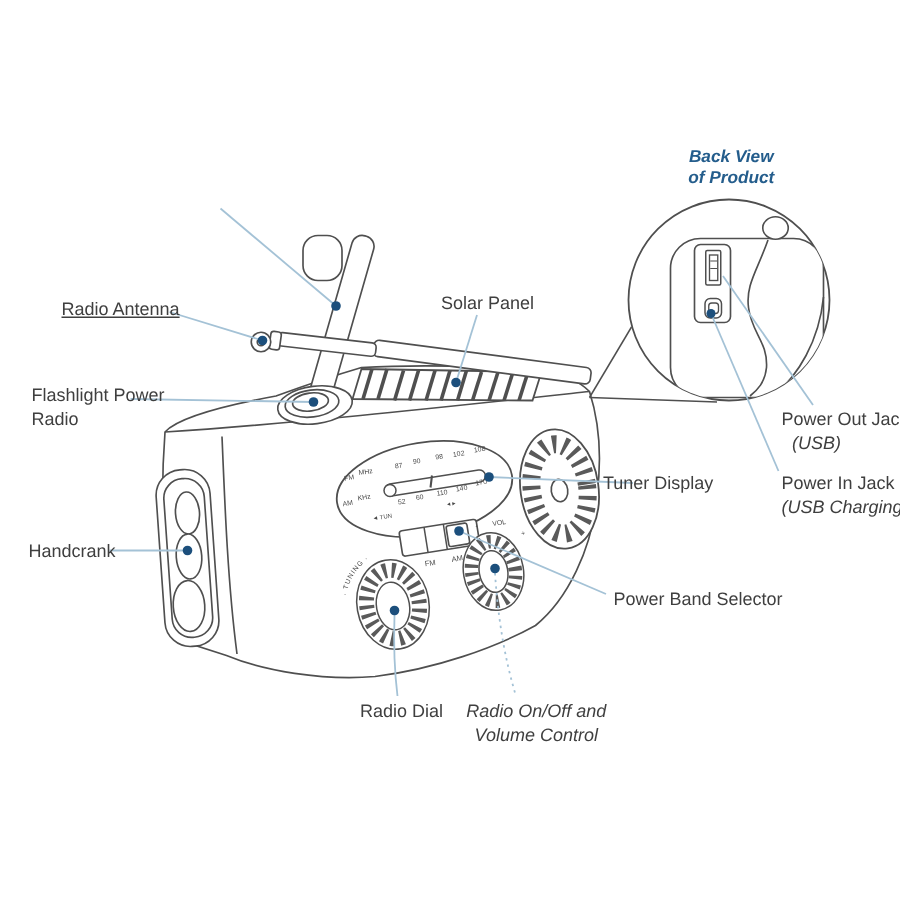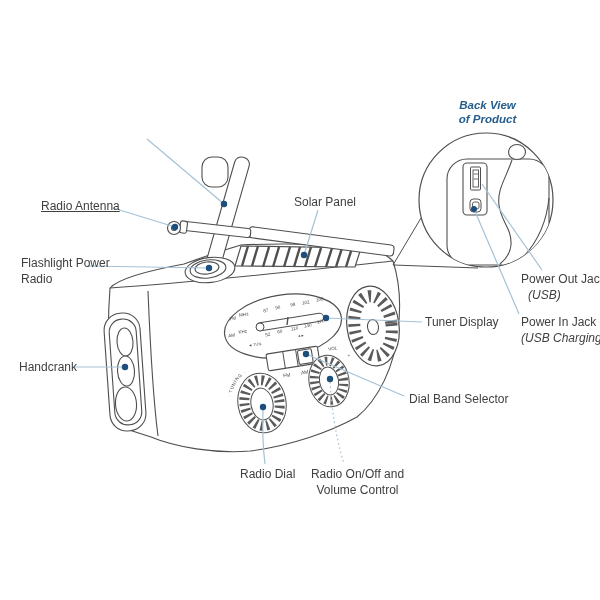--- a/index.html
+++ b/index.html
@@ -224,24 +224,24 @@
   <div class="lbl" style="left:521px;top:271px;">
     <div>Power Out Jack</div>
     <div class="it" style="margin-left:7px;">(USB)</div>
   </div>
 
   <div class="lbl" style="left:521px;top:314px;">
     <div>Power In Jack</div>
     <div class="it">(USB Charging)</div>
   </div>
 
-  <div class="lbl" style="left:425px;top:314px;">Tuner Display</div>
-
-  <div class="lbl" style="left:409px;top:391px;">Dial Band Selector</div>
+  <div class="lbl" style="left:402px;top:314px;">Tuner Display</div>
+
+  <div class="lbl" style="left:409px;top:391px;">Power Band Selector</div>
 
   <div class="lbl" style="left:240px;top:466px;">Radio Dial</div>
 
-  <div class="lbl ctr" style="left:310px;top:466px;width:95px;">
+  <div class="lbl ctr" style="left:310px;top:466px;width:95px;font-style:italic;">
     <div>Radio On/Off and</div>
     <div>Volume Control</div>
   </div>
 
 </div>
 
 </body></html>

